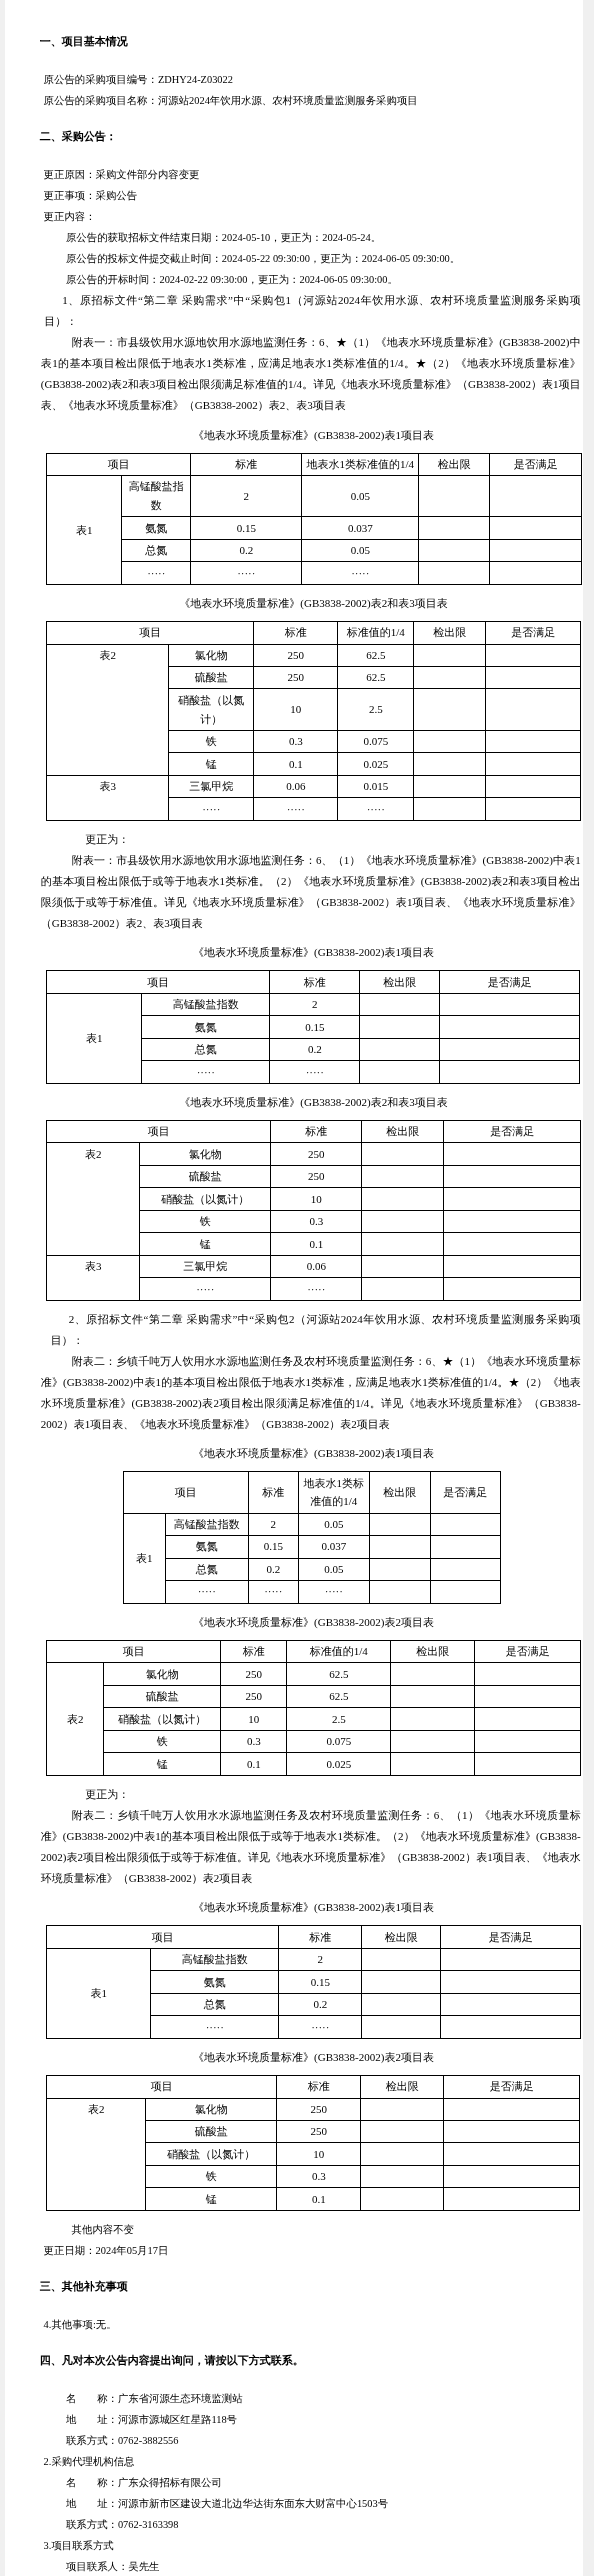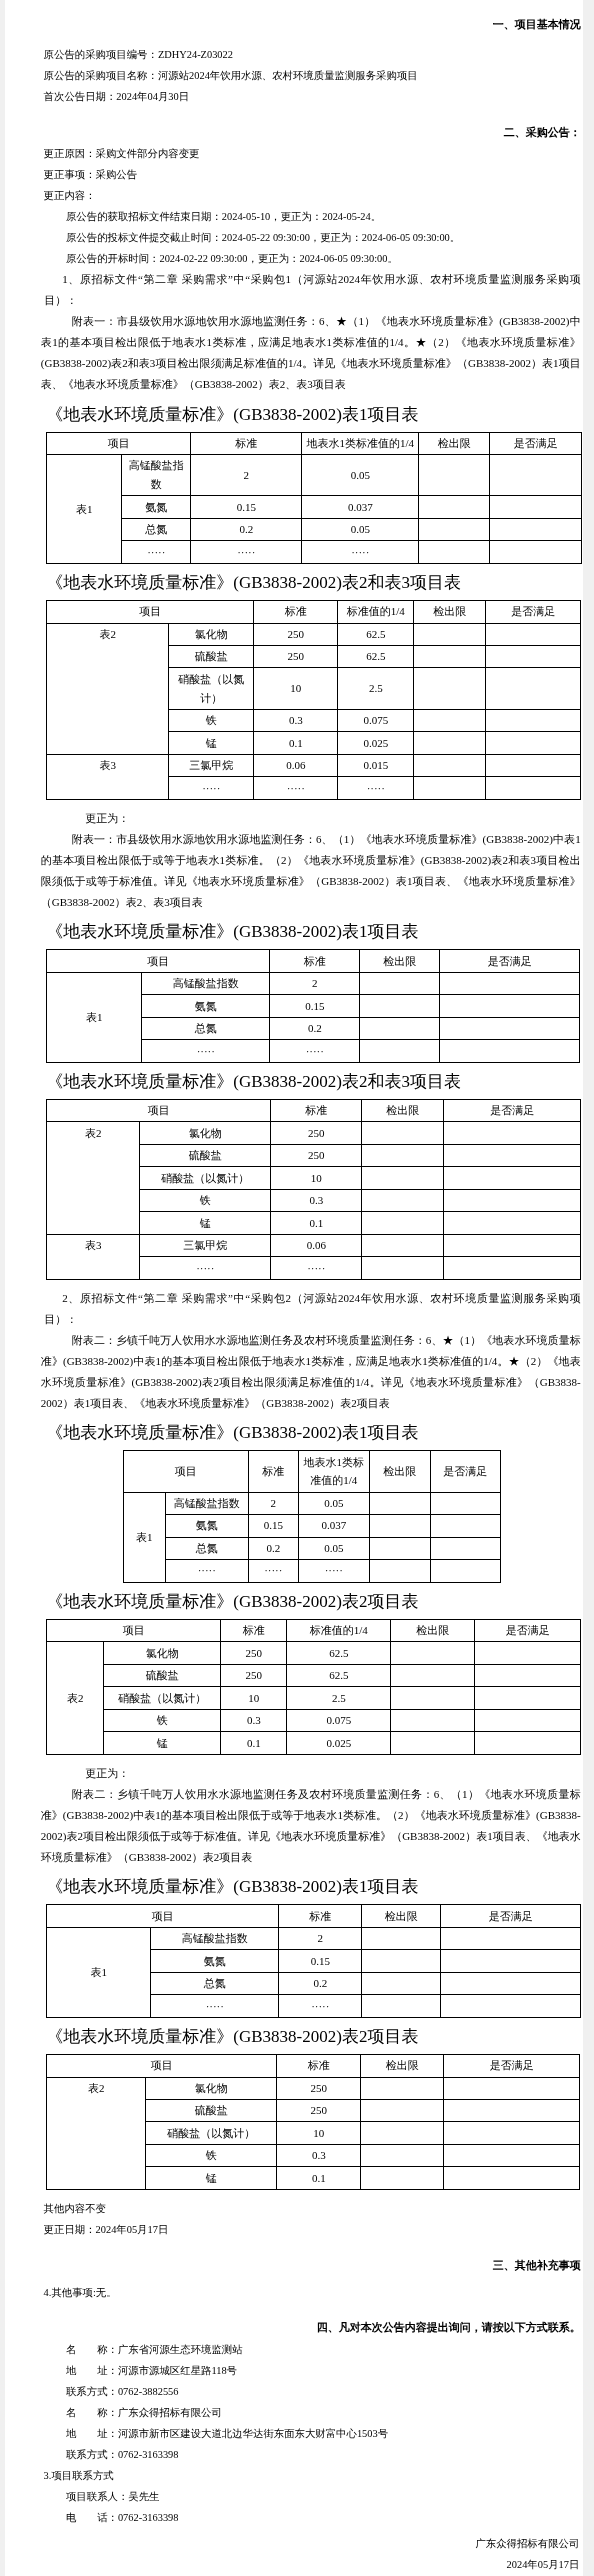--- a/index.html
+++ b/index.html
@@ -14,22 +14,21 @@
     margin-left:4.8px;
     background:#ffffff;
     min-height:2576px;
     box-sizing:border-box;
     padding:14px 2.1px 18px 18px;
   }
   .h{
     font-size:11px;
     font-weight:bold;
     line-height:21.4px;
-    margin:0;
-    text-align:right;
+    margin:17px;
   }
   .h-gap{margin-top:14.5px;}
   .p1{
     font-size:10.4px;
     line-height:21px;
     margin:0;
     text-indent:2em;
   }
   .p2{
     font-size:10.4px;
@@ -50,25 +49,26 @@
     margin:0 0 0 18px;
     text-indent:31px;
     text-align:justify;
   }
   .pcorrect{
     font-size:11px;
     line-height:21px;
     margin:8.3px 0 0 21.4px;
     text-indent:41px;
   }
-  .mt12{margin-top:8.3px;}
+  .mt12{margin-top:8.3px;margin-left:28px;}
   .tbl-title{
-    font-size:17px;
+    font-size:11px;
     line-height:21px;
     margin:8.3px 0 7px 23.5px;
+    text-align:center;
   }
   table.tbl{
     border-collapse:collapse;
     border:1.4px solid #000;
     margin-left:23.5px;
     table-layout:fixed;
   }
   table.tbl.narrow{margin-left:100px;}
   .tbl th,.tbl td{
     border:0.7px solid #000;
@@ -92,21 +92,20 @@
   .footer-block{margin-top:5.5px;}
 </style>
 </head>
 <body>
 
 <div class="page">
 
   <h2 class="h">一、项目基本情况</h2>
   <p class="p1" style="margin-top:9px">原公告的采购项目编号：ZDHY24-Z03022</p>
   <p class="p1">原公告的采购项目名称：河源站2024年饮用水源、农村环境质量监测服务采购项目</p>
-  <p class="p1">首次公告日期：2024年04月30日</p>
 
   <h2 class="h h-gap">二、采购公告：</h2>
   <p class="p1">更正原因：采购文件部分内容变更</p>
   <p class="p1">更正事项：采购公告</p>
   <p class="p1">更正内容：</p>
   <p class="p2">原公告的获取招标文件结束日期：2024-05-10，更正为：2024-05-24。</p>
   <p class="p2">原公告的投标文件提交截止时间：2024-05-22 09:30:00，更正为：2024-06-05 09:30:00。</p>
   <p class="p2">原公告的开标时间：2024-02-22 09:30:00，更正为：2024-06-05 09:30:00。</p>
 
   <p class="pnum">1、原招标文件“第二章 采购需求”中“采购包1（河源站2024年饮用水源、农村环境质量监测服务采购项目）：</p>
@@ -556,20 +555,21 @@
 
   <h2 class="h h-gap">三、其他补充事项</h2>
   <p class="p1" style="margin-top:5.5px">4.其他事项:无。</p>
 
   <h2 class="h h-gap">四、凡对本次公告内容提出询问，请按以下方式联系。</h2>
 
   <p class="p2">名　　称：广东省河源生态环境监测站</p>
   <p class="p2">地　　址：河源市源城区红星路118号</p>
   <p class="p2">联系方式：0762-3882556</p>
 
+  <p class="p1">2.采购代理机构信息</p>
   <p class="p2">名　　称：广东众得招标有限公司</p>
   <p class="p2">地　　址：河源市新市区建设大道北边华达街东面东大财富中心1503号</p>
   <p class="p2">联系方式：0762-3163398</p>
 
   <p class="p1">3.项目联系方式</p>
   <p class="p2">项目联系人：吴先生</p>
   <p class="p2">电　　话：0762-3163398</p>
 
   <div class="footer-block">
     <p class="pright">广东众得招标有限公司</p>

